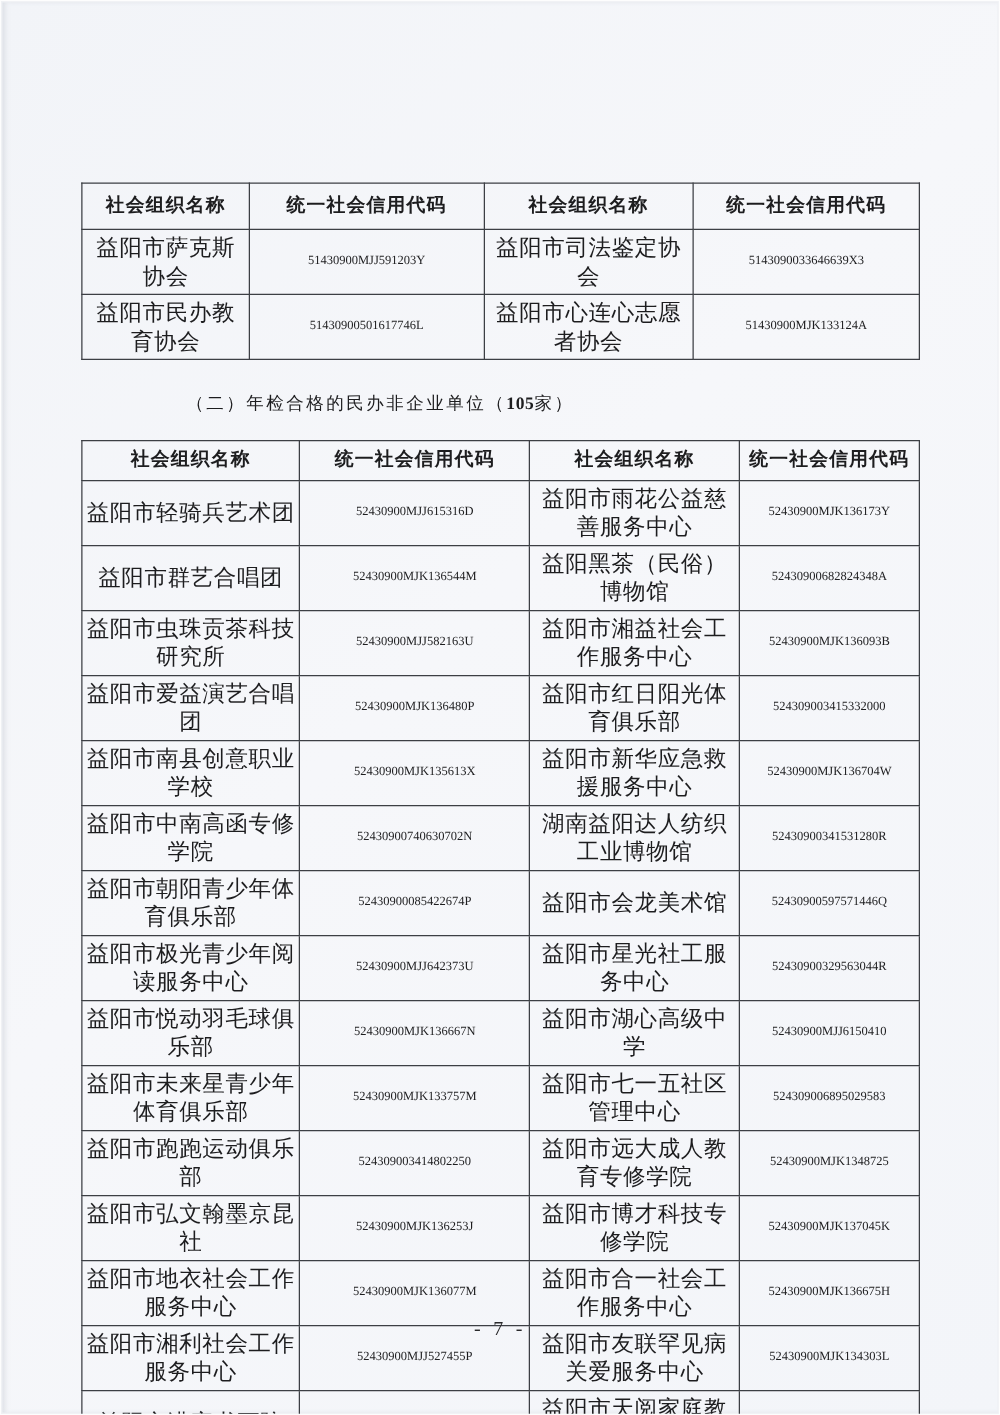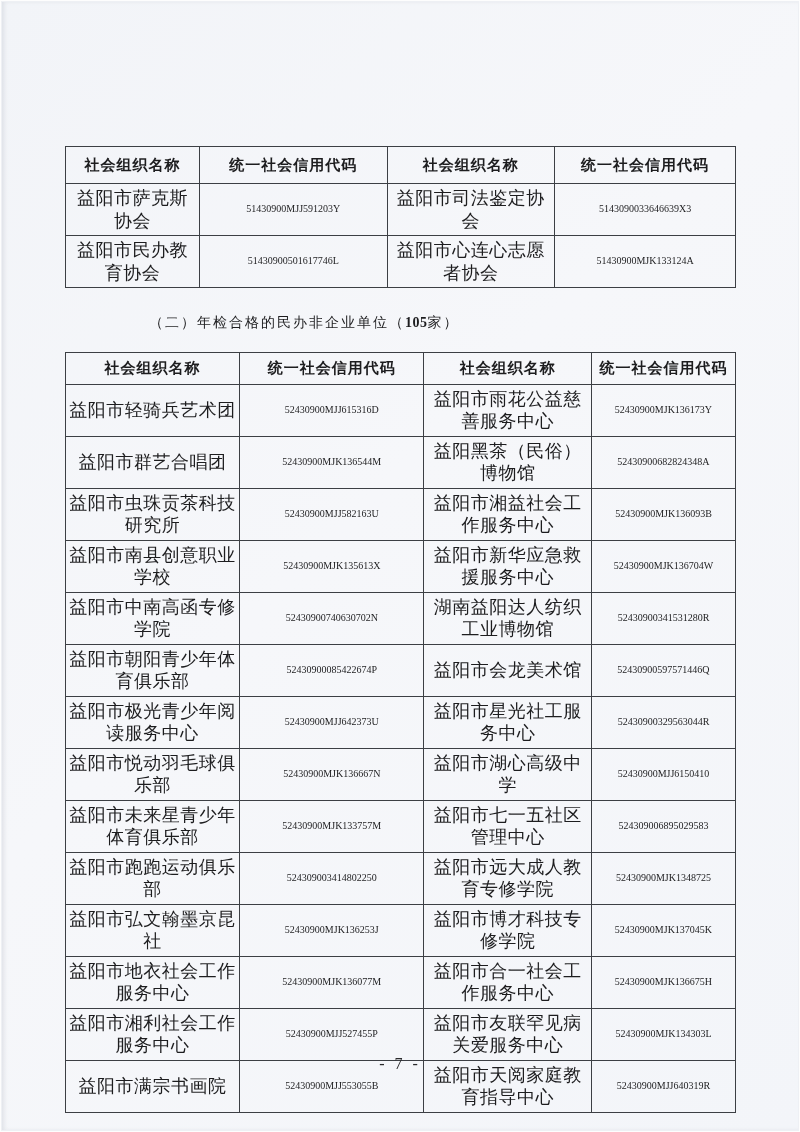--- a/index.html
+++ b/index.html
@@ -153,20 +153,26 @@
             <td class="name-cell">益阳黑茶（民俗）博物馆</td>
             <td class="code-cell">52430900682824348A</td>
           </tr>
           <tr>
             <td class="name-cell">益阳市虫珠贡茶科技研究所</td>
             <td class="code-cell">52430900MJJ582163U</td>
             <td class="name-cell">益阳市湘益社会工作服务中心</td>
             <td class="code-cell">52430900MJK136093B</td>
           </tr>
           <tr>
+            <td class="name-cell">益阳市爱益演艺合唱团</td>
+            <td class="code-cell">52430900MJK136480P</td>
+            <td class="name-cell">益阳市红日阳光体育俱乐部</td>
+            <td class="code-cell">524309003415332000</td>
+          </tr>
+          <tr>
             <td class="name-cell">益阳市南县创意职业学校</td>
             <td class="code-cell">52430900MJK135613X</td>
             <td class="name-cell">益阳市新华应急救援服务中心</td>
             <td class="code-cell">52430900MJK136704W</td>
           </tr>
           <tr>
             <td class="name-cell">益阳市中南高函专修学院</td>
             <td class="code-cell">52430900740630702N</td>
             <td class="name-cell">湖南益阳达人纺织工业博物馆</td>
             <td class="code-cell">52430900341531280R</td>

